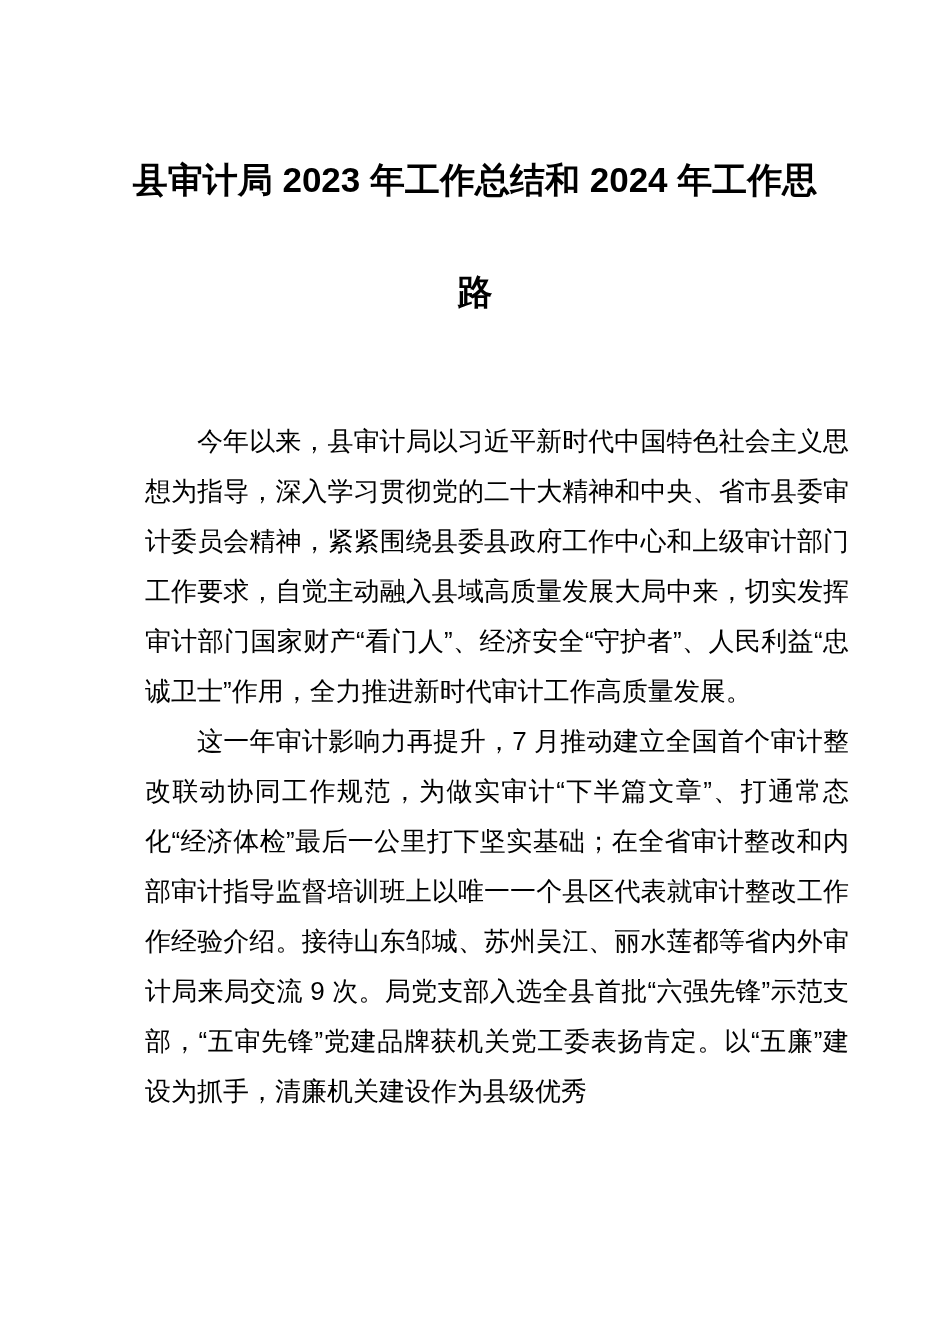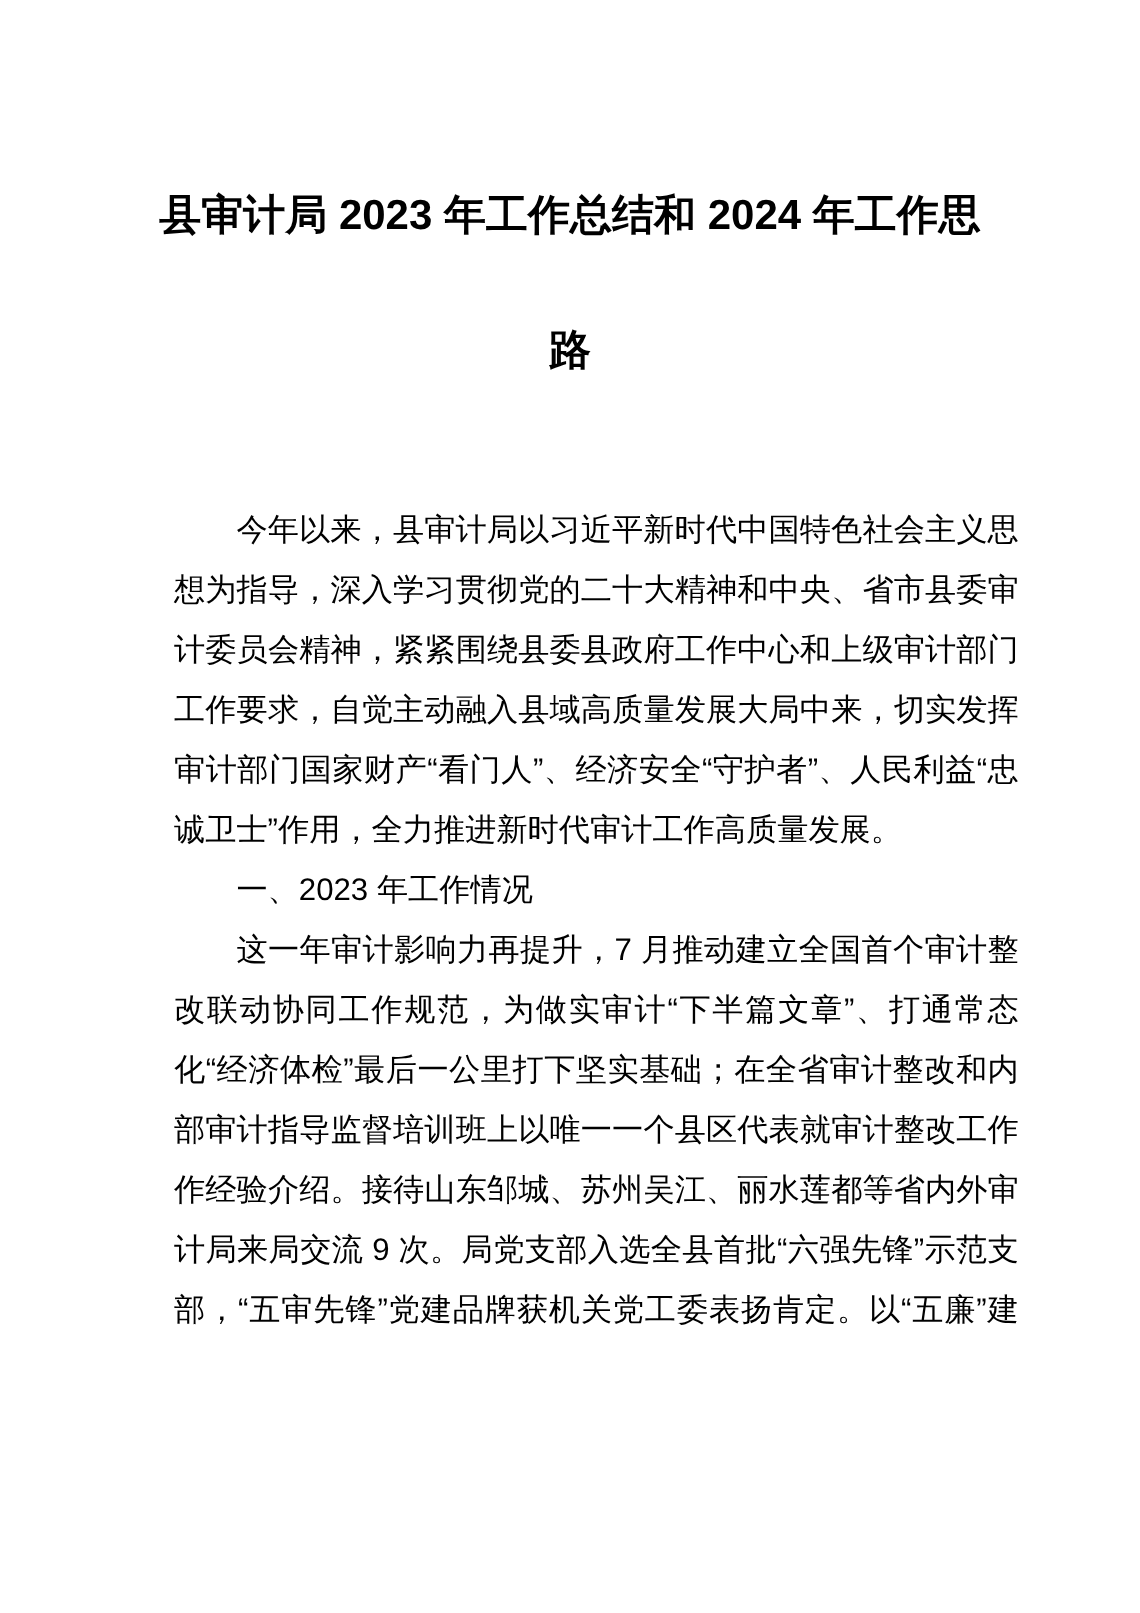--- a/index.html
+++ b/index.html
@@ -48,16 +48,15 @@
 <body>
 
 <div class="page">
   <div class="doc-title">
     <div class="title-line">县审计局 2023 年工作总结和 2024 年工作思</div>
     <div class="title-line">路</div>
   </div>
 
   <div class="doc-body">
     <p class="para">今年以来，县审计局以习近平新时代中国特色社会主义思想为指导，深入学习贯彻党的二十大精神和中央、省市县委审计委员会精神，紧紧围绕县委县政府工作中心和上级审计部门工作要求，自觉主动融入县域高质量发展大局中来，切实发挥审计部门国家财产“看门人”、经济安全“守护者”、人民利益“忠诚卫士”作用，全力推进新时代审计工作高质量发展。</p>
-    <p class="para heading">一、2023 年工作情况</p>
     <p class="para">这一年审计影响力再提升，7 月推动建立全国首个审计整改联动协同工作规范，为做实审计“下半篇文章”、打通常态化“经济体检”最后一公里打下坚实基础；在全省审计整改和内部审计指导监督培训班上以唯一一个县区代表就审计整改工作作经验介绍。接待山东邹城、苏州吴江、丽水莲都等省内外审计局来局交流 9 次。局党支部入选全县首批“六强先锋”示范支部，“五审先锋”党建品牌获机关党工委表扬肯定。以“五廉”建设为抓手，清廉机关建设作为县级优秀</p>
   </div>
 </div>
 
 </body></html>

